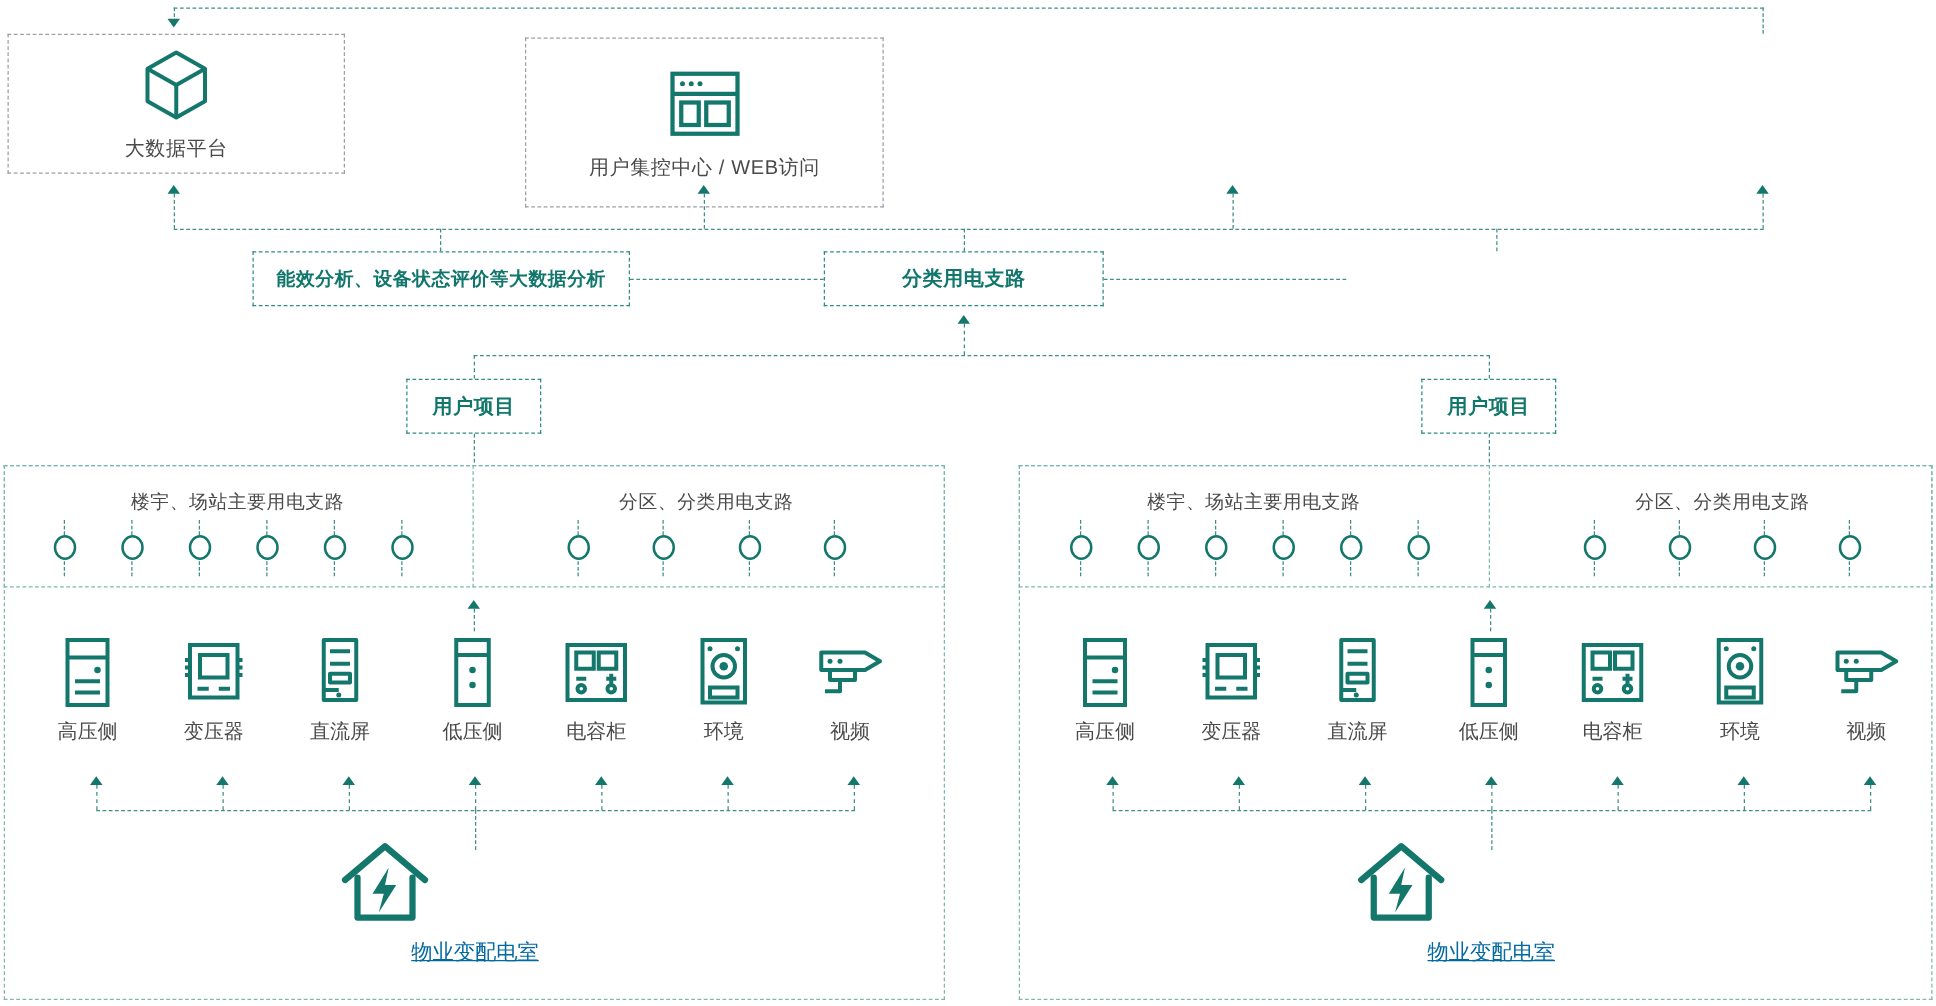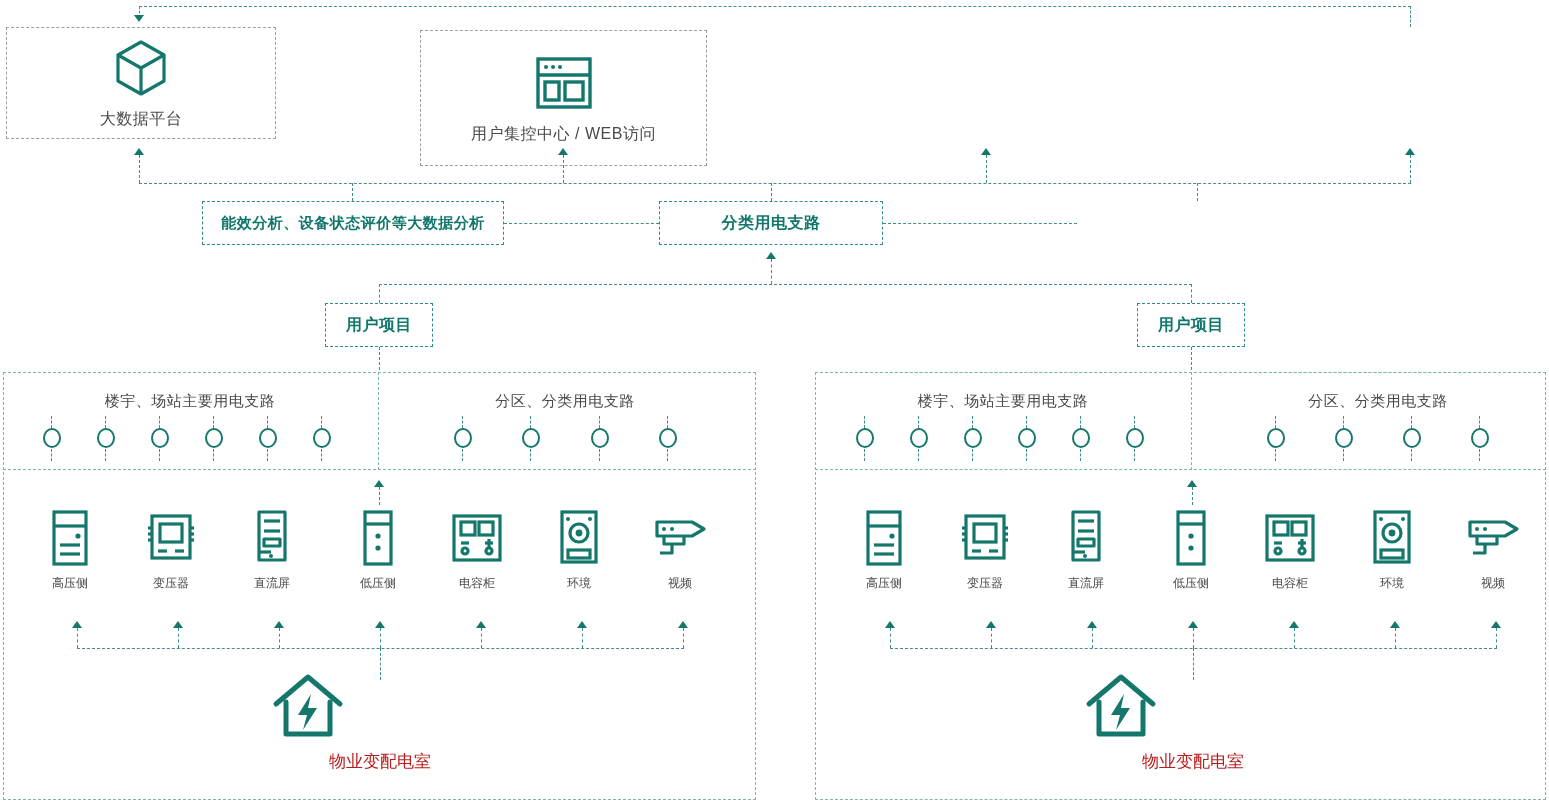--- a/index.html
+++ b/index.html
@@ -67,25 +67,25 @@
     border-left:1px dashed #3f8f86;
   }
   .node .stub-dn{
     position:absolute;left:-1px;top:11px;width:0;height:12px;
     border-left:1px dashed #3f8f86;
   }
 
   
   .dev{position:absolute;width:110px;text-align:center;}
   .dev .ico{height:62px;display:flex;align-items:flex-end;justify-content:center;}
-  .dev .lbl{margin-top:8px;font-size:12px;color:#4a4a4a;white-space:nowrap;}
+  .dev .lbl{margin-top:8px;font-size:16px;color:#4a4a4a;white-space:nowrap;}
 
   
   .house{position:absolute;width:220px;text-align:center;}
-  .house .lbl{margin-top:10px;font-size:17px;color:#b91c1c;white-space:nowrap;}
+  .house .lbl{margin-top:10px;font-size:17px;color:#0369a1;white-space:nowrap;text-decoration:underline;}
 
   
   .hline{position:absolute;border-top:1px dashed #3f8f86;height:0;}
   .vline{position:absolute;border-left:1px dashed #3f8f86;width:0;}
   .arr-up{position:absolute;width:0;height:0;
     border-left:5px solid transparent;border-right:5px solid transparent;
     border-bottom:7px solid #14776c;}
   .arr-dn{position:absolute;width:0;height:0;
     border-left:5px solid transparent;border-right:5px solid transparent;
     border-top:7px solid #14776c;}

